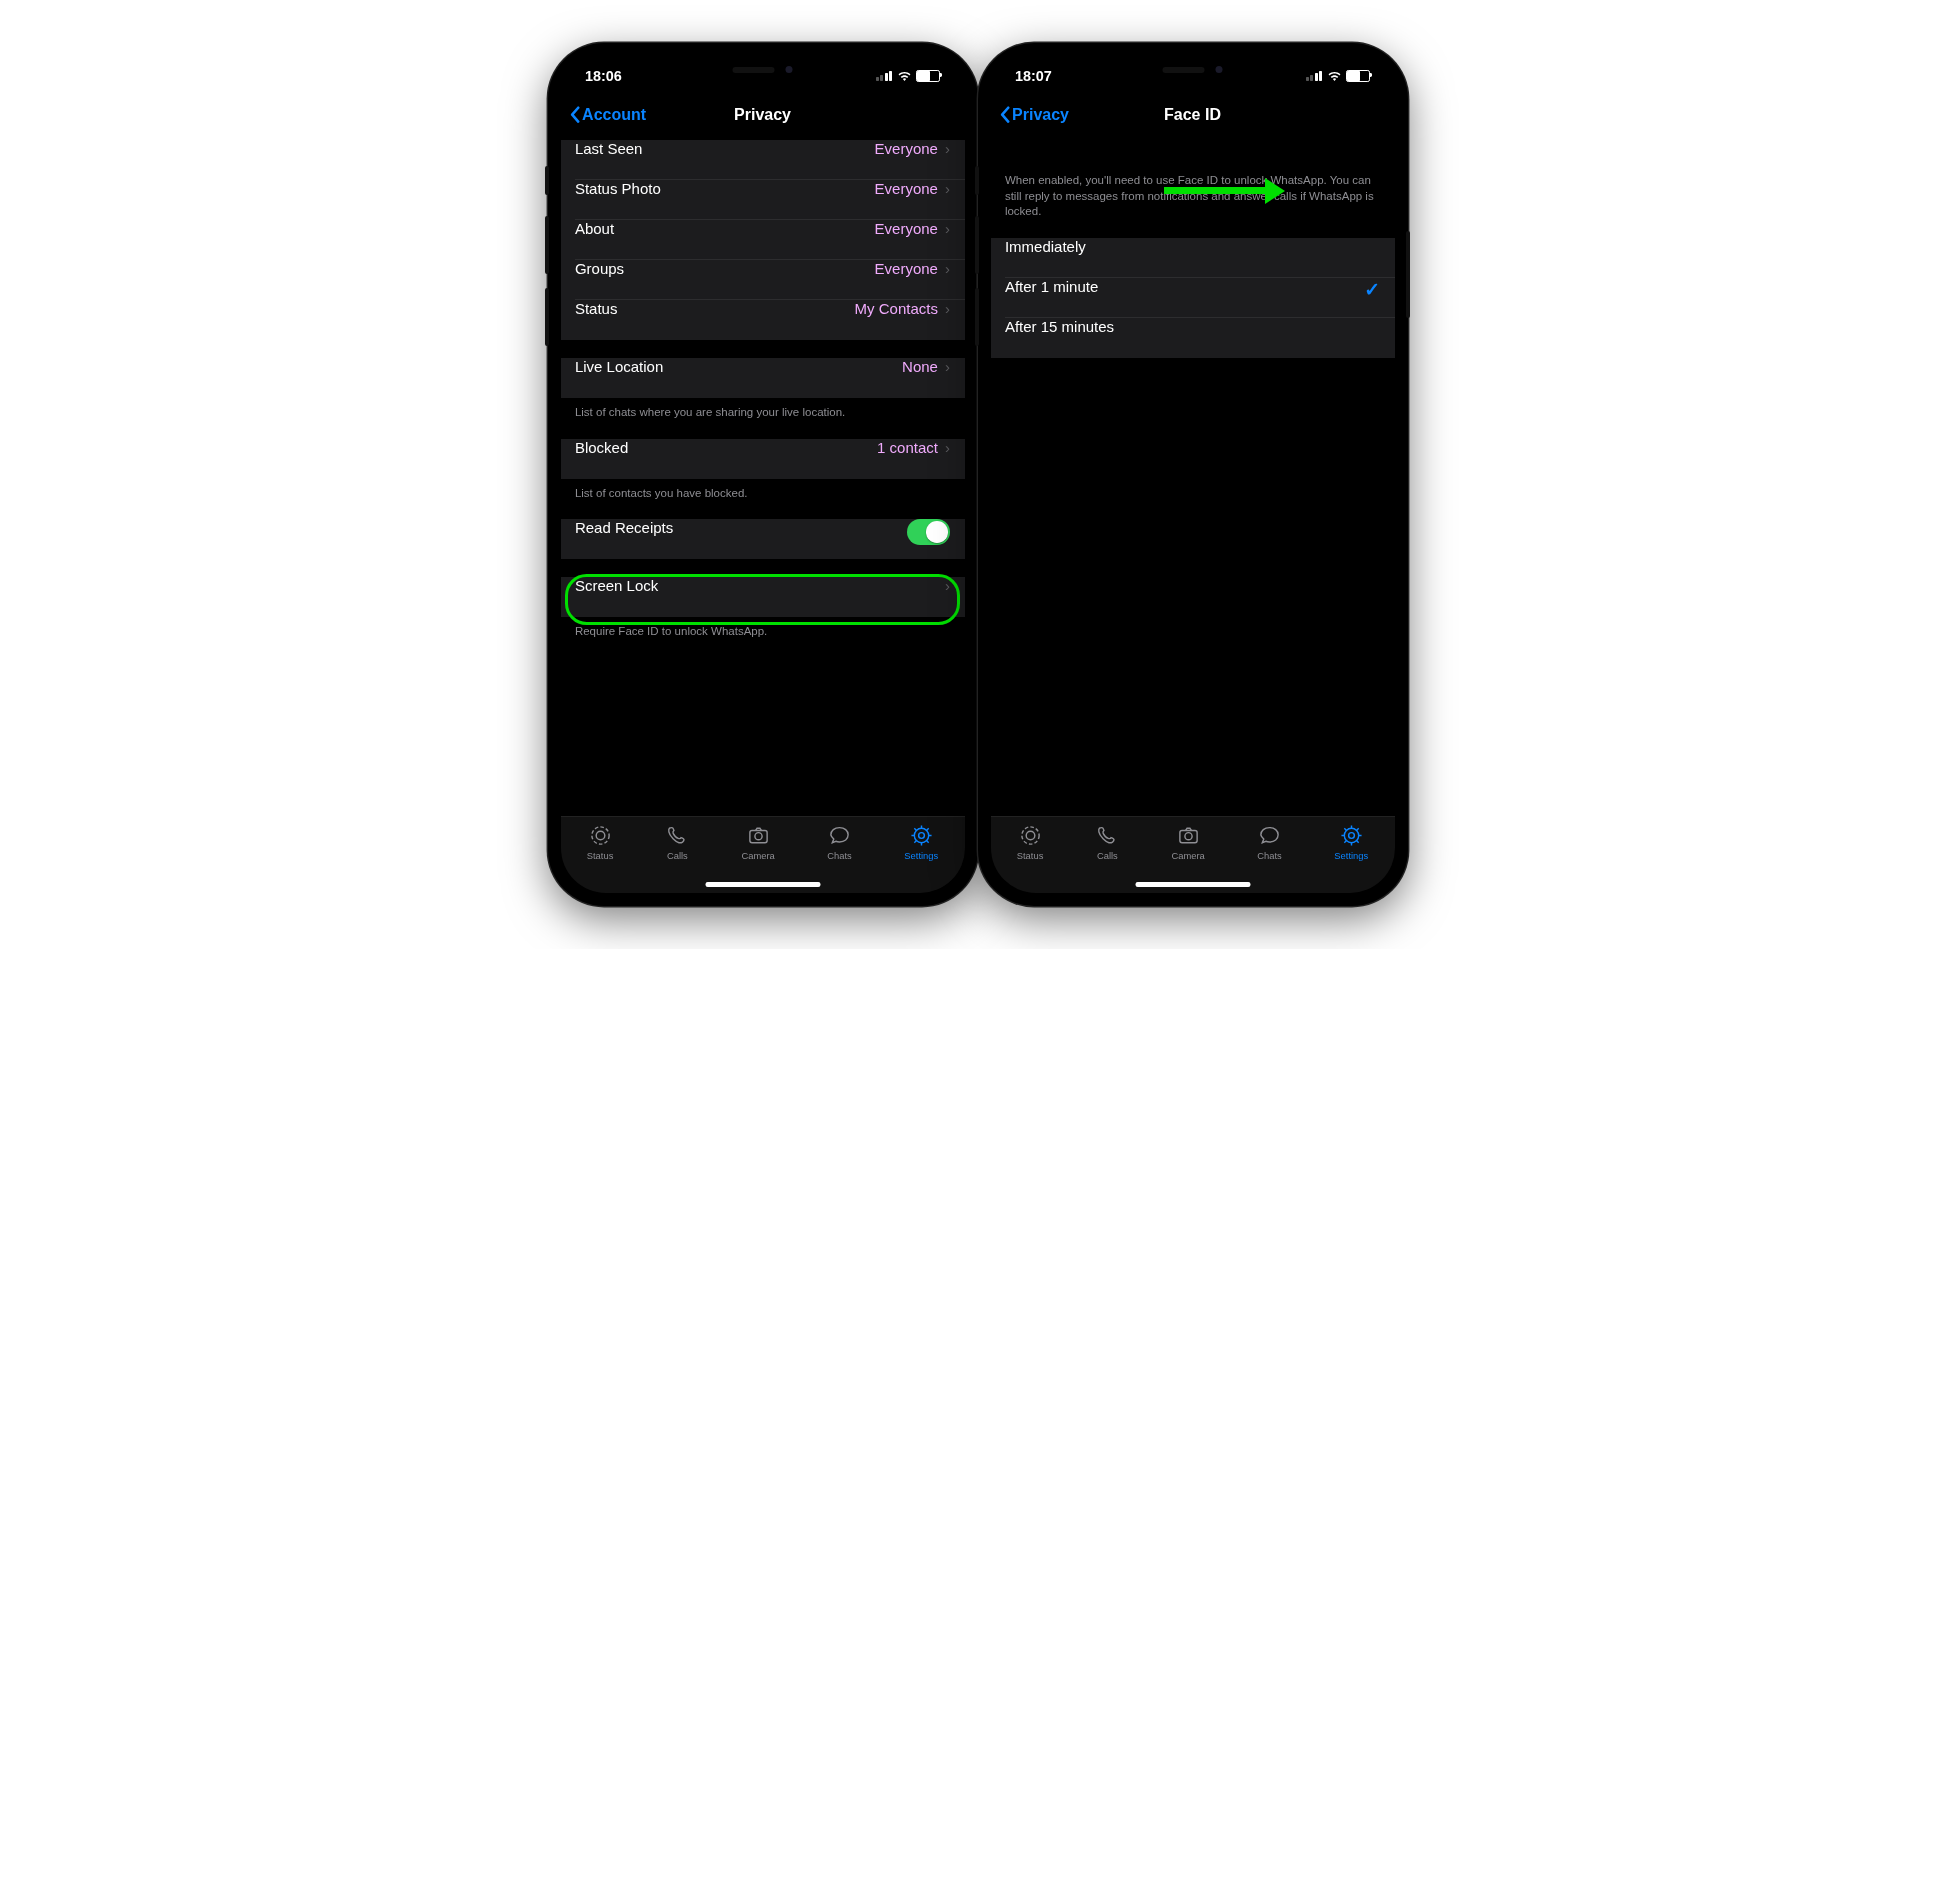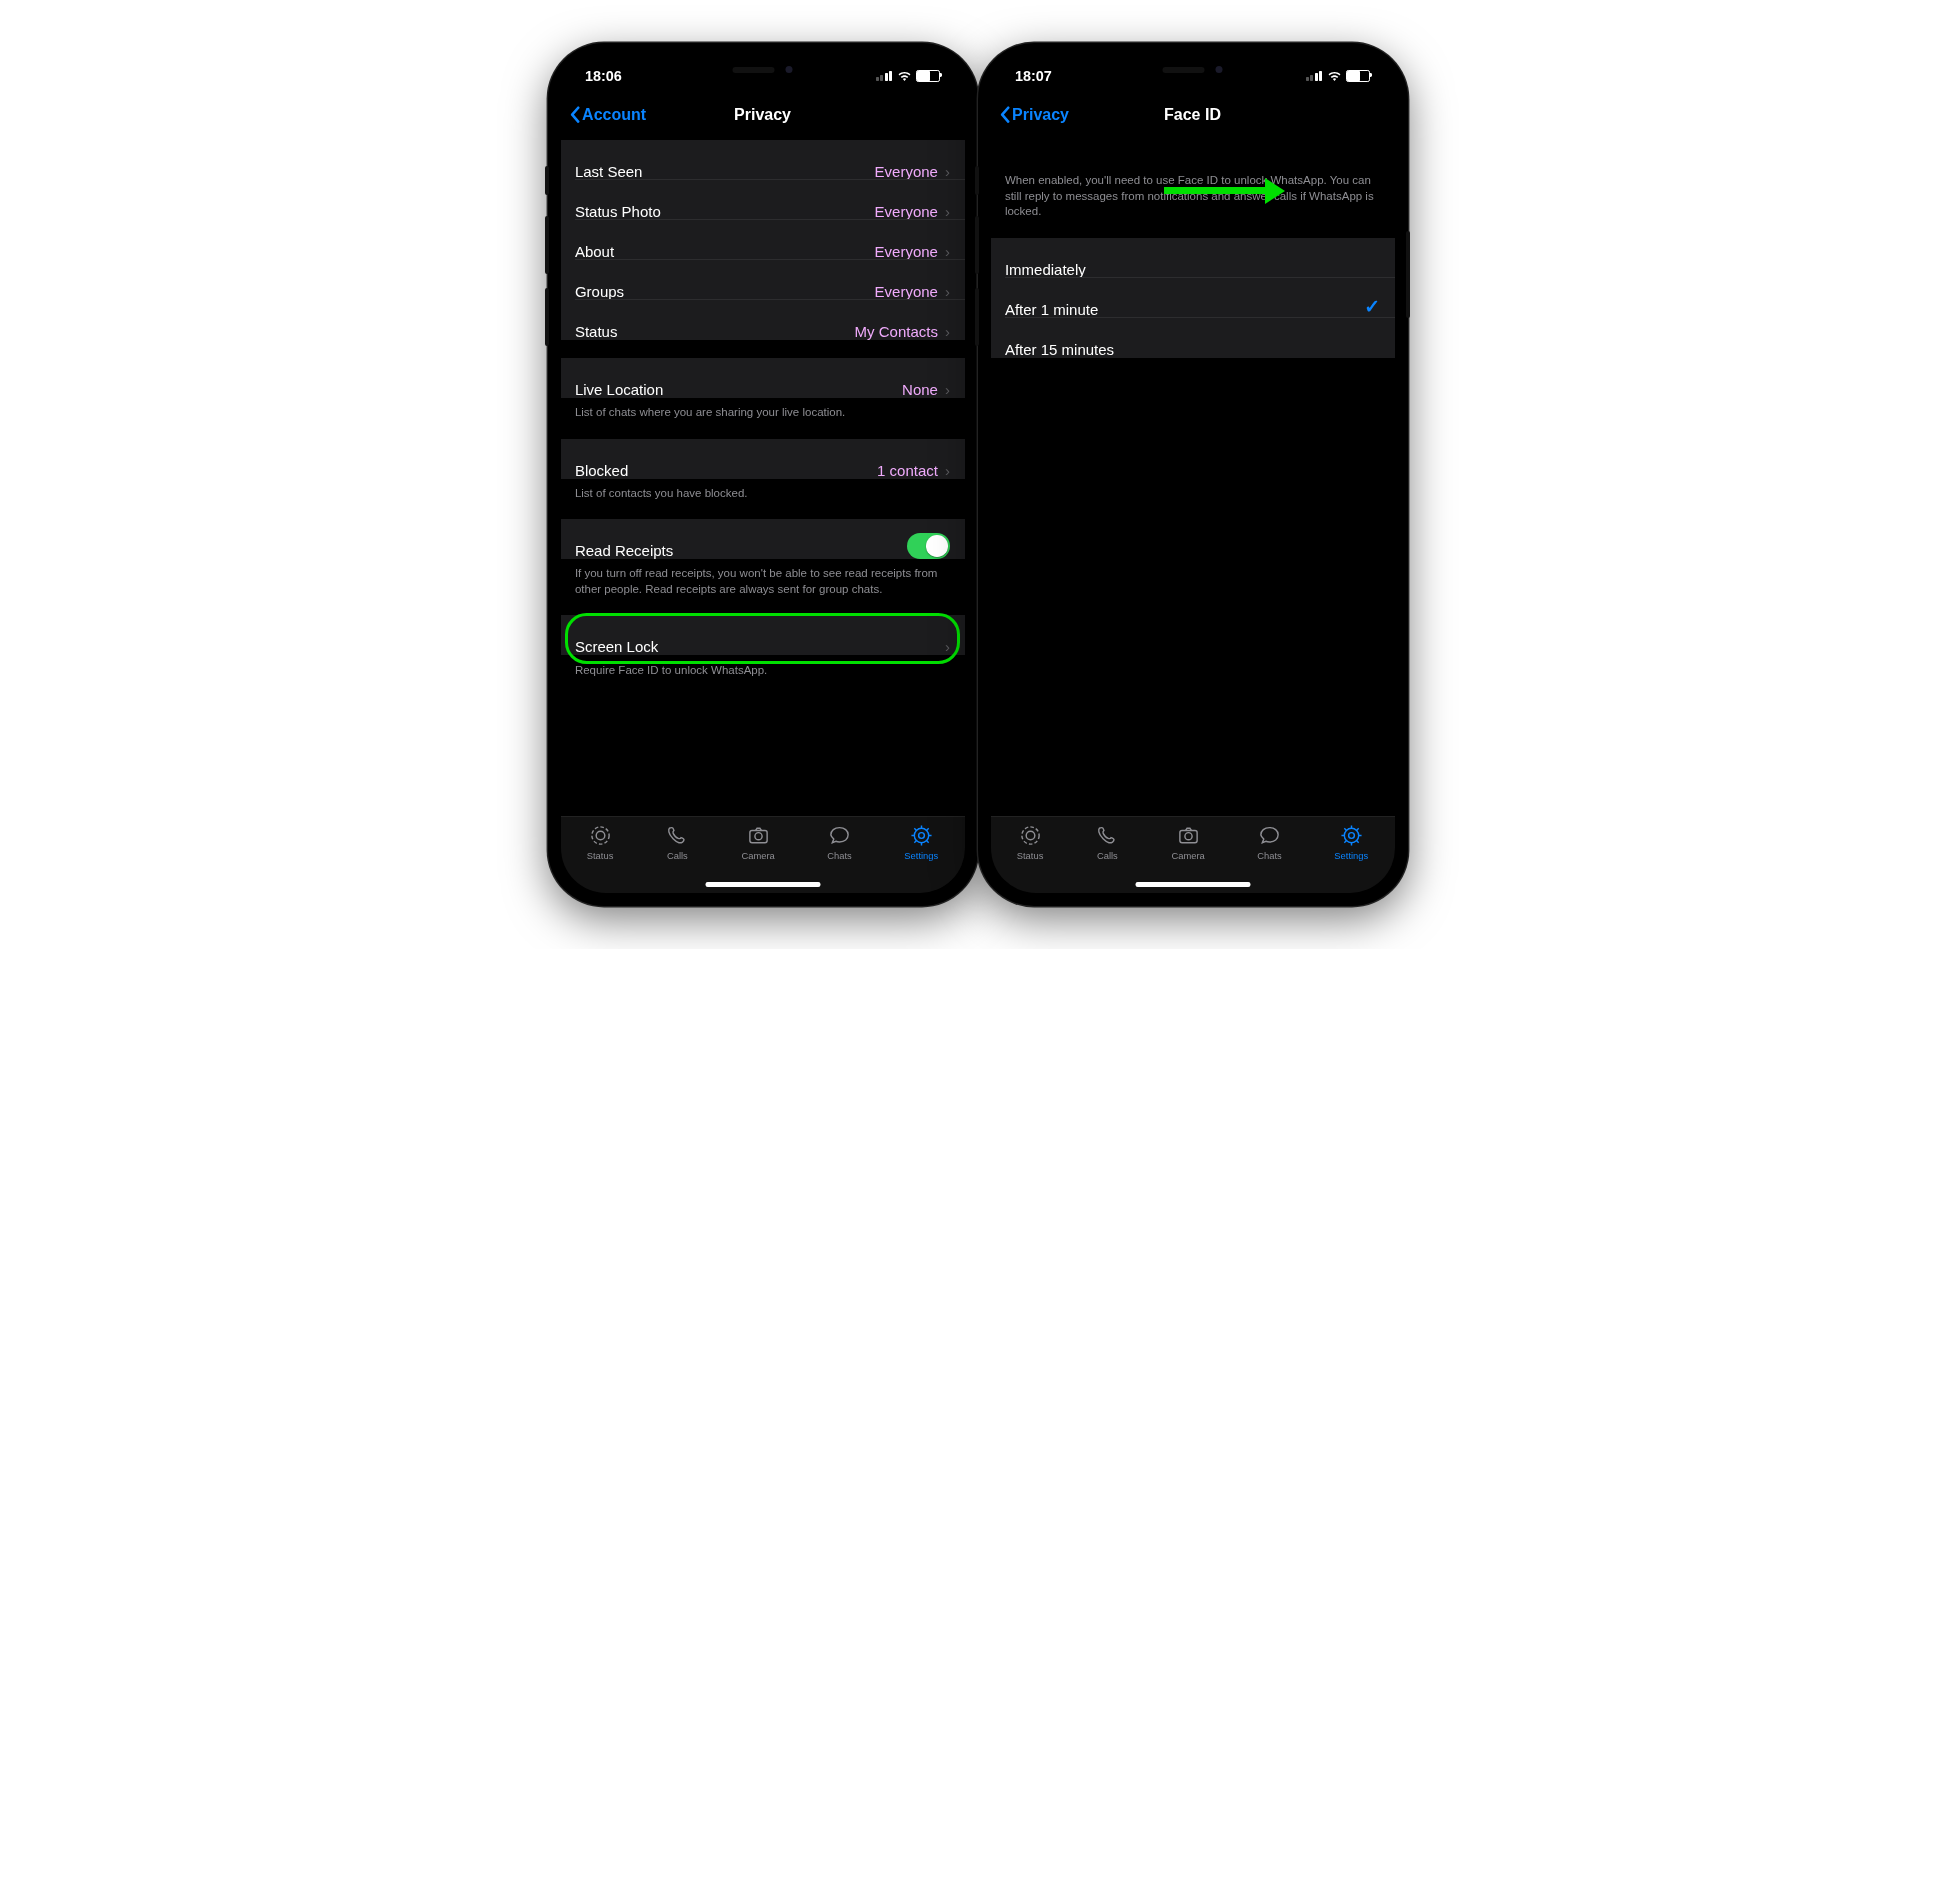--- a/index.html
+++ b/index.html
@@ -30,21 +30,21 @@
   .batt i{display:block;background:#fff;height:100%;width:60%;border-radius:0.7px}
   
   .navhead{height:39px;display:flex;align-items:center;justify-content:center;position:relative;color:#fff;font-size:16px;font-weight:600}
   .back{position:absolute;left:8.7px;display:flex;align-items:center;color:#0a84ff;font-weight:700;font-size:16px}
   .back svg{margin-right:1.4px}
   .page-title{color:#fff}
   
   .content{flex:1;overflow:auto;background:#000}
   .group{margin-top:18px}
   .group:first-child{margin-top:5.8px}
-  .cell{background:#1c1c1e;min-height:40px;display:flex;align-items:flex-end;padding:0 14.4px;color:#fff;font-size:15px;position:relative}
+  .cell{background:#1c1c1e;min-height:40px;display:flex;align-items:flex-start;padding:0 14.4px;color:#fff;font-size:15px;position:relative}
   .cell + .cell{border-top:0.7px solid #2d2d2f;background-clip:padding-box}
   .cell + .cell::before{content:"";position:absolute;left:14.4px;right:0;top:-0.7px;height:0.7px;background:#2d2d2f}
   .cell + .cell{border-top:none}
   .cell .value{margin-left:auto;color:#f0abfc;font-size:15px}
   .cell .chev{margin-left:7.2px;color:#5a5a5e}
   .footer{padding:7.2px 14.4px 0;color:#8e8e93;font-size:11.5px;line-height:1.35}
   
   .toggle{margin-left:auto;width:43px;height:26px;background:#30d158;border-radius:13px;position:relative}
   .toggle i{position:absolute;right:2.2px;top:2.2px;width:21.6px;height:21.6px;background:#fff;border-radius:50%;box-shadow:0 0.7px 1.4px rgba(0,0,0,.4)}
   
@@ -152,21 +152,20 @@
         <div class="footer">List of contacts you have blocked.</div>
       </div>
 
       <div class="group">
         <div class="cell">
           <span>Read Receipts</span>
           <span class="toggle">
                 <i></i>
               </span>
         </div>
-        <div class="footer">If you turn off read receipts, you won't be able to see read receipts from other people. Read receipts are always sent for group chats.</div>
       </div>
 
       <div class="group rel">
         <div class="cell">
           <span>Screen Lock</span>
           <span class="chev" style="margin-left:auto">›</span>
         </div>
         <div class="hl" style="left:4.3px;right:4.3px;top:-2.9px;height:45px"></div>
         <div class="footer">Require Face ID to unlock WhatsApp.</div>
       </div>

